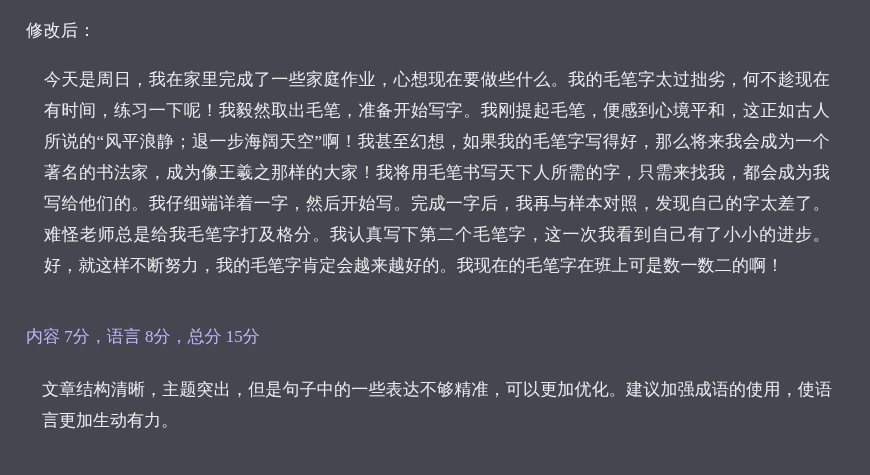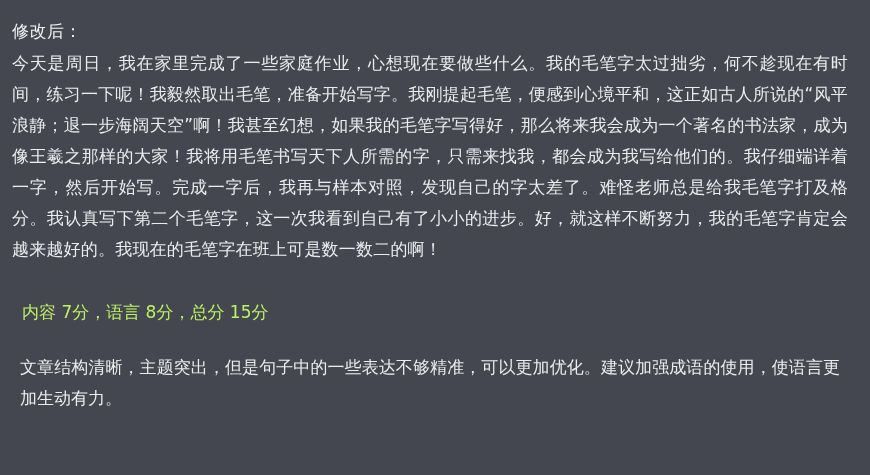--- a/index.html
+++ b/index.html
@@ -11,52 +11,53 @@
     height: 475px;
     background: #44474f;
     font-family: "DejaVu Sans", "Liberation Sans", sans-serif;
     color: #e8e8ea;
     overflow: hidden;
   }
   .page {
     box-sizing: border-box;
     width: 870px;
     height: 475px;
-    padding: 16px 22px 10px 12px;
+    padding: 16px 22px 10px 26px;
     background: #44474f;
+    font-family: Liberation Serif, serif;
   }
   .section-label {
     font-size: 17px;
     line-height: 30px;
     color: #f0f0f2;
     margin: 0 0 2px 0;
     letter-spacing: 0.5px;
   }
   .body-text {
     font-size: 17px;
     line-height: 31px;
     color: #ececee;
     text-align: justify;
     text-justify: inter-ideograph;
-    margin: 0;
+    margin: 18px;
     letter-spacing: 0.2px;
   }
   .gap-lg { height: 22px; }
   .gap-sm { height: 6px; }
   .score-line {
     font-size: 17px;
     line-height: 31px;
-    color: #bef264;
-    margin: 10px;
+    color: #c4b5fd;
+    margin: 0;
   }
   .comment-text {
     font-size: 17px;
     line-height: 31px;
     color: #ececee;
-    margin: 8px;
+    margin: 16px;
     text-align: justify;
     text-justify: inter-ideograph;
   }
 </style>
 </head>
 <body>
 
 <div class="page">
 
   <div class="section-label">修改后：</div>

